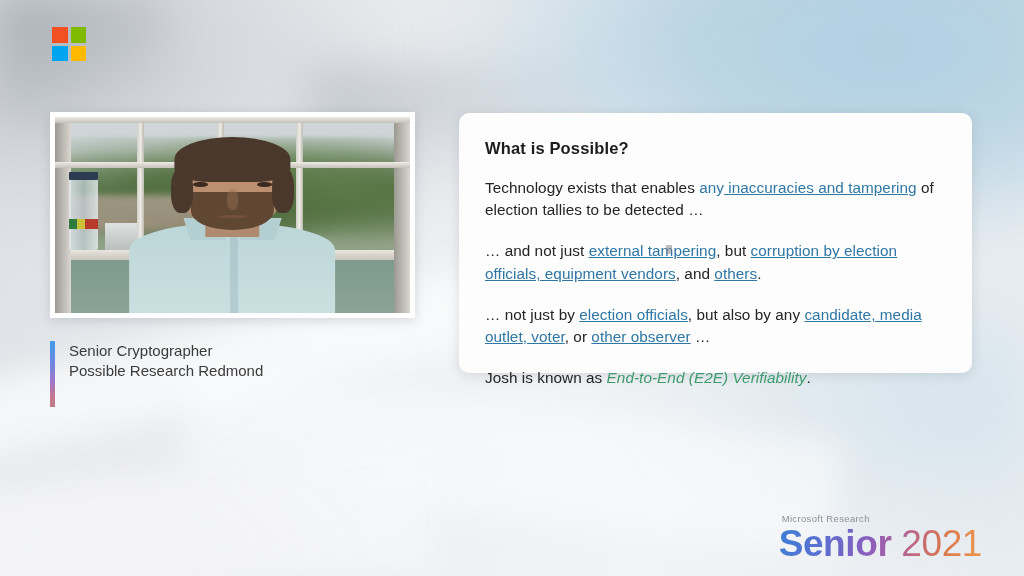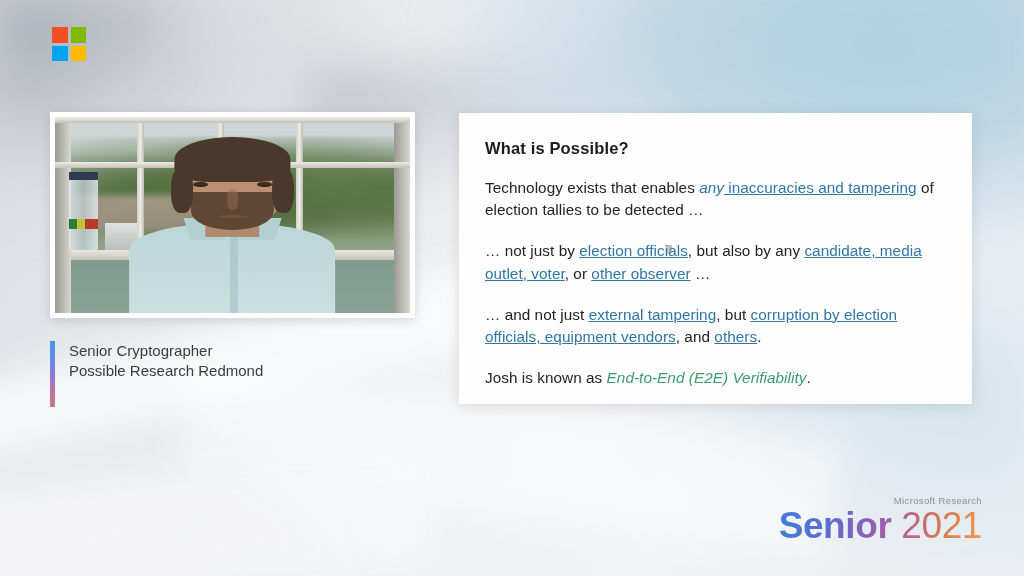--- a/index.html
+++ b/index.html
@@ -156,39 +156,40 @@
   #speaker-block { position:absolute; left:50px; top:341px; display:flex; gap:14px; }
   #speaker-accent {
     width:5px; height:66px;
     background:linear-gradient(to bottom,#3e9bea 0%,#6f86e0 35%,#a276c8 62%,#c4798e 85%,#c07a88 100%);
   }
   #speaker-name { font-size:19px; font-weight:bold; color:#1d1d1d; line-height:1.24; letter-spacing:.1px; }
   .speaker-sub { font-size:15px; color:#3b3b3b; line-height:1.32; }
 
   
   #slide-panel {
-    position:absolute; left:459px; top:113px; width:513px; height:291px;
+    position:absolute; left:459px; top:113px; width:513px; height:260px;
     background:#fdfdfd;
     box-shadow:0 2px 12px rgba(110,120,132,.22);
     padding:26px 30px 0 26px;
+    border-radius:10px;
   }
   #slide-title { font-size:16.5px; font-weight:bold; color:#1c1c1c; letter-spacing:.15px; }
   .slide-para {
     font-size:15.3px; color:#242424; line-height:1.45; margin-top:19px; letter-spacing:.05px;
   }
   .hl { color:#2f77a4;text-decoration:underline; }
-  .hl-i { color:#2f77a4; font-style:italic; }
+  .hl-i { color:#2f77a4; }
   .grn { color:#3e9b6c; font-style:italic; }
   #cursor-dot {
     position:absolute; left:207px; top:132px; width:6px; height:9px;
     background:rgba(130,130,130,.5); border-radius:0 0 50% 50%;
   }
 
   
-  #summit-logo { position:absolute; right:42px; bottom:32px; text-align:right; }
+  #summit-logo { position:absolute; right:42px; bottom:14px; text-align:left; }
   #summit-kicker { font-size:9.5px; color:#8d8f96; letter-spacing:.35px; margin-bottom:1px; padding-left:3px; }
   #summit-wordmark {
     font-size:37px; font-weight:bold; letter-spacing:-.4px; line-height:1;
     background:linear-gradient(100deg,#3f7fd6 0%,#5a6fd0 22%,#8a5fbf 44%,#b26098 60%,#d9784f 80%,#ef9a4e 100%);
     -webkit-background-clip:text; background-clip:text; color:transparent;
     display:inline-block;
   }
   #summit-wordmark .yr { font-weight:400; }
 </style>
 </head>
@@ -263,22 +264,22 @@
   <div id="speaker-accent"></div>
   <div>
     <div class="speaker-sub">Senior Cryptographer</div>
     <div class="speaker-sub">Possible Research Redmond</div>
   </div>
 </div>
 
 <div id="slide-panel">
   <div id="slide-title">What is Possible?</div>
   <div class="slide-para"><span>Technology exists that enables </span><span class="hl-i">any</span><span class="hl"> inaccuracies and tampering</span><span> of election tallies to be detected …</span></div>
+  <div class="slide-para"><span>… and not just </span><span class="hl">external tampering</span><span>, but </span><span class="hl">corruption by election officials, equipment vendors</span><span>, and </span><span class="hl">others</span><span>.</span></div>
   <div class="slide-para"><span>… not just by </span><span class="hl">election officials</span><span>, but also by any </span><span class="hl">candidate, media outlet, voter</span><span>, or </span><span class="hl">other observer</span><span> …</span><span id="cursor-dot"></span></div>
-  <div class="slide-para"><span>… and not just </span><span class="hl">external tampering</span><span>, but </span><span class="hl">corruption by election officials, equipment vendors</span><span>, and </span><span class="hl">others</span><span>.</span></div>
   <div class="slide-para"><span>Josh is known as </span><span class="grn">End-to-End (E2E) Verifiability</span><span>.</span></div>
 </div>
 
 <div id="summit-logo">
   <div id="summit-kicker">Microsoft Research</div>
   <div id="summit-wordmark">
     <span>Senior</span><span>&nbsp;</span><span class="yr">2021</span>
   </div>
 </div>
 

